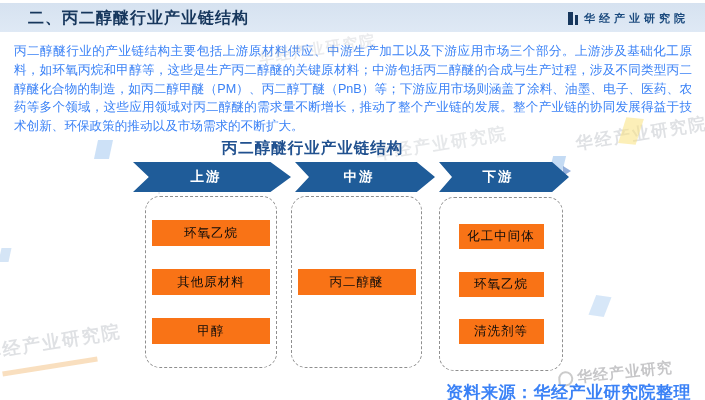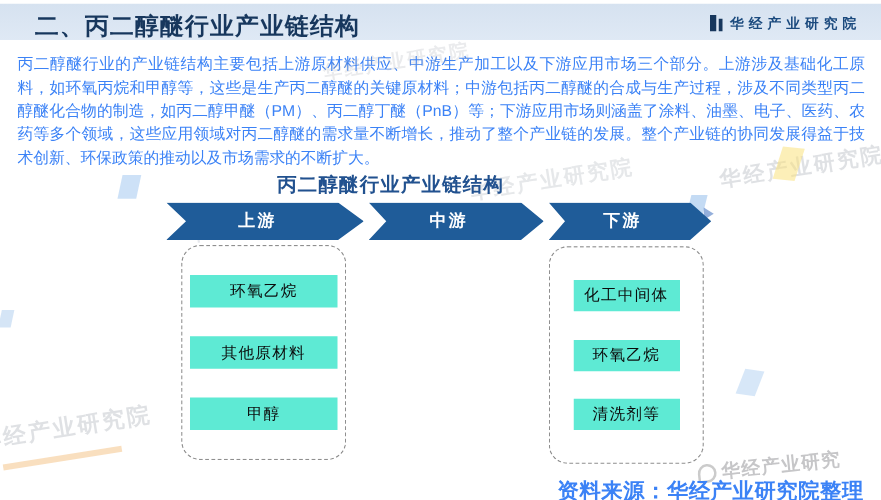--- a/index.html
+++ b/index.html
@@ -6,21 +6,21 @@
   .page {
     position:relative; width:705px; height:400px; overflow:hidden;
     font-family:"Liberation Sans","DejaVu Sans",sans-serif; background:#ffffff;
   }
   
   .header-band {
     position:absolute; left:0; top:3px; width:705px; height:29px;
     background:linear-gradient(180deg,#d6e2f0 0%,#dfe9f5 100%);
   }
   .header-title {
-    position:absolute; left:28px; top:8px; font-size:19px; font-weight:bold;
+    position:absolute; left:28px; top:8px; font-size:16px; font-weight:bold;
     color:#17375d; letter-spacing:1px;
   }
   .logo { position:absolute; right:16px; top:11px; display:flex; align-items:center; gap:6px; }
   .logo-icon { display:flex; gap:2px; align-items:flex-end; }
   .logo-icon .b1 { width:5px; height:13px; background:#17375d; }
   .logo-icon .b2 { width:3px; height:10px; background:#17375d; }
   .logo-text { font-size:11px; font-weight:bold; color:#1b4a7e; letter-spacing:4px; }
   
   .intro {
     position:absolute; left:14px; right:13px; top:42px;
@@ -44,21 +44,21 @@
   .arrow-3 { left:439px; width:130px;align-items:center; }
   .stage-box {
     position:absolute; border:1.6px dashed #8f8f8f; border-radius:15px;
     box-sizing:border-box; display:flex; flex-direction:column;
     justify-content:space-evenly; align-items:center;
   }
   .stage-1 { left:145px; top:196px; width:132px; height:172px; }
   .stage-2 { left:291px; top:196px; width:131px; height:172px; }
   .stage-3 { left:439px; top:197px; width:124px; height:174px; padding:4px 0; }
   .item-box {
-    background:#5eead4; color:#0b0b0b; font-size:12.5px; font-weight:500;
+    background:#f97316; color:#0b0b0b; font-size:12.5px; font-weight:500;
     display:flex; align-items:center; justify-content:center;
     width:118px; height:26px; letter-spacing:1px;
   }
   .stage-3 .item-box { width:85px; height:25px; }
   
   .footer-source {
     position:absolute; right:14px; top:381px; font-size:17px; font-weight:bold;
     color:#3b82f6; letter-spacing:0.5px;
   }
   
@@ -134,20 +134,23 @@
   <div class="arrow arrow-3">
     <span>下游</span>
   </div>
 
   <div class="stage-box stage-1">
     <div class="item-box">环氧乙烷</div>
     <div class="item-box">其他原材料</div>
     <div class="item-box">甲醇</div>
   </div>
 
+  <div class="stage-box stage-2">
+    <div class="item-box">丙二醇醚</div>
+  </div>
 
   <div class="stage-box stage-3">
     <div class="item-box">化工中间体</div>
     <div class="item-box">环氧乙烷</div>
     <div class="item-box">清洗剂等</div>
   </div>
 
   <div class="wm-logo-row">
     <span class="wm-logo-circle"></span>
     <span class="wm-logo-text">华经产业研究</span>

